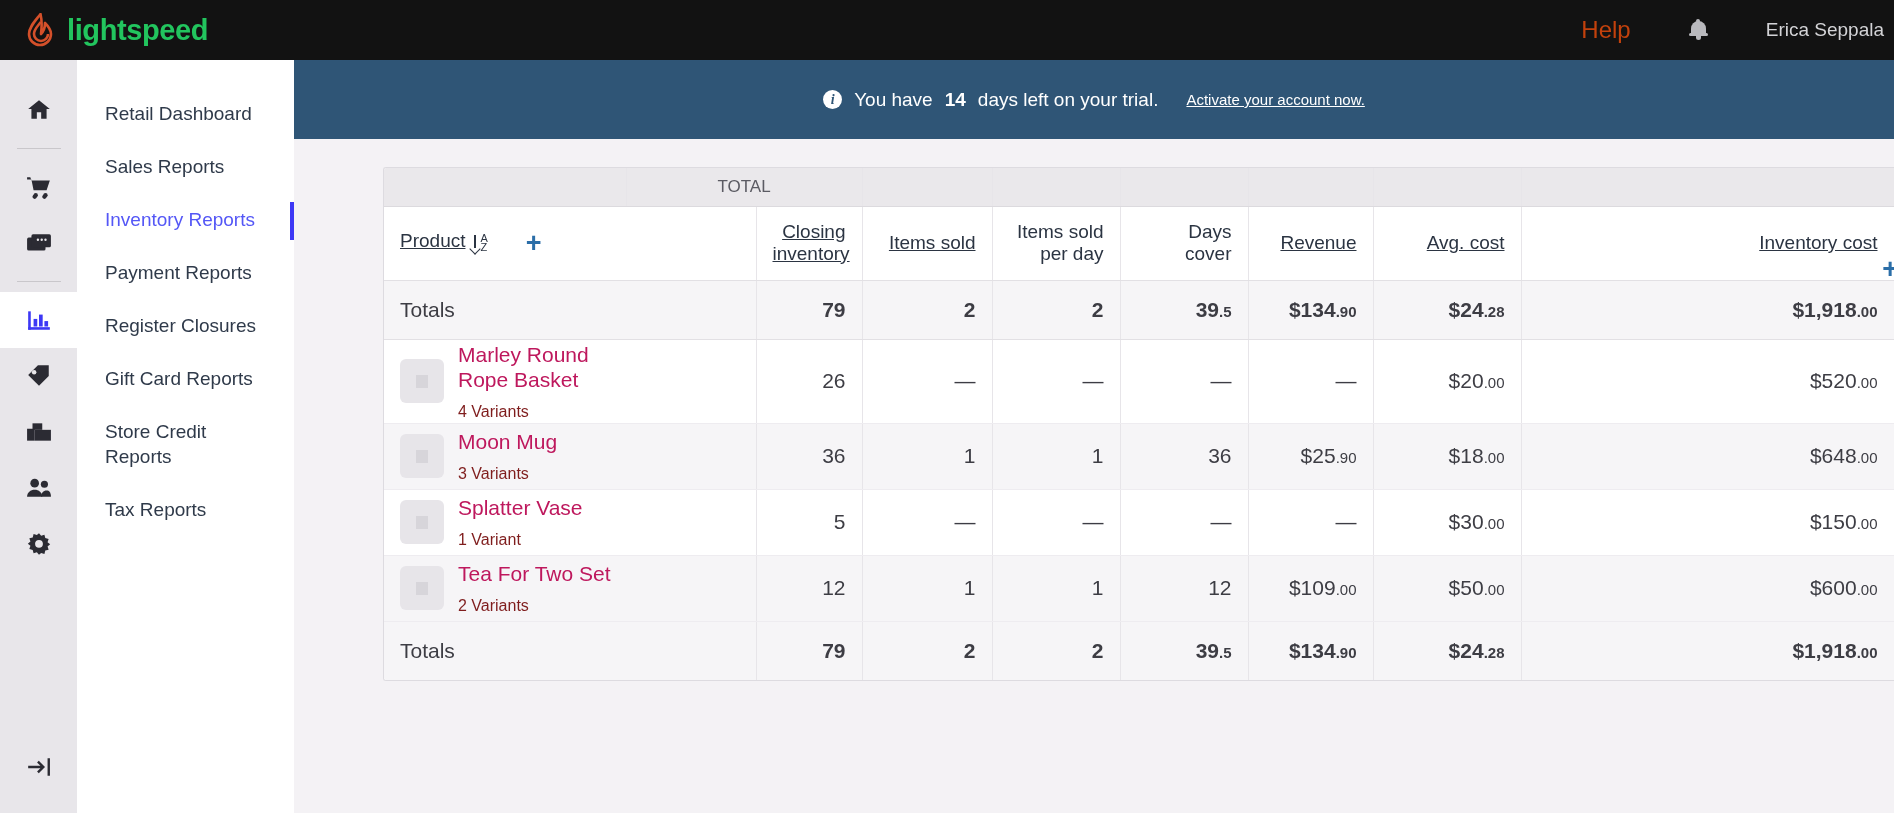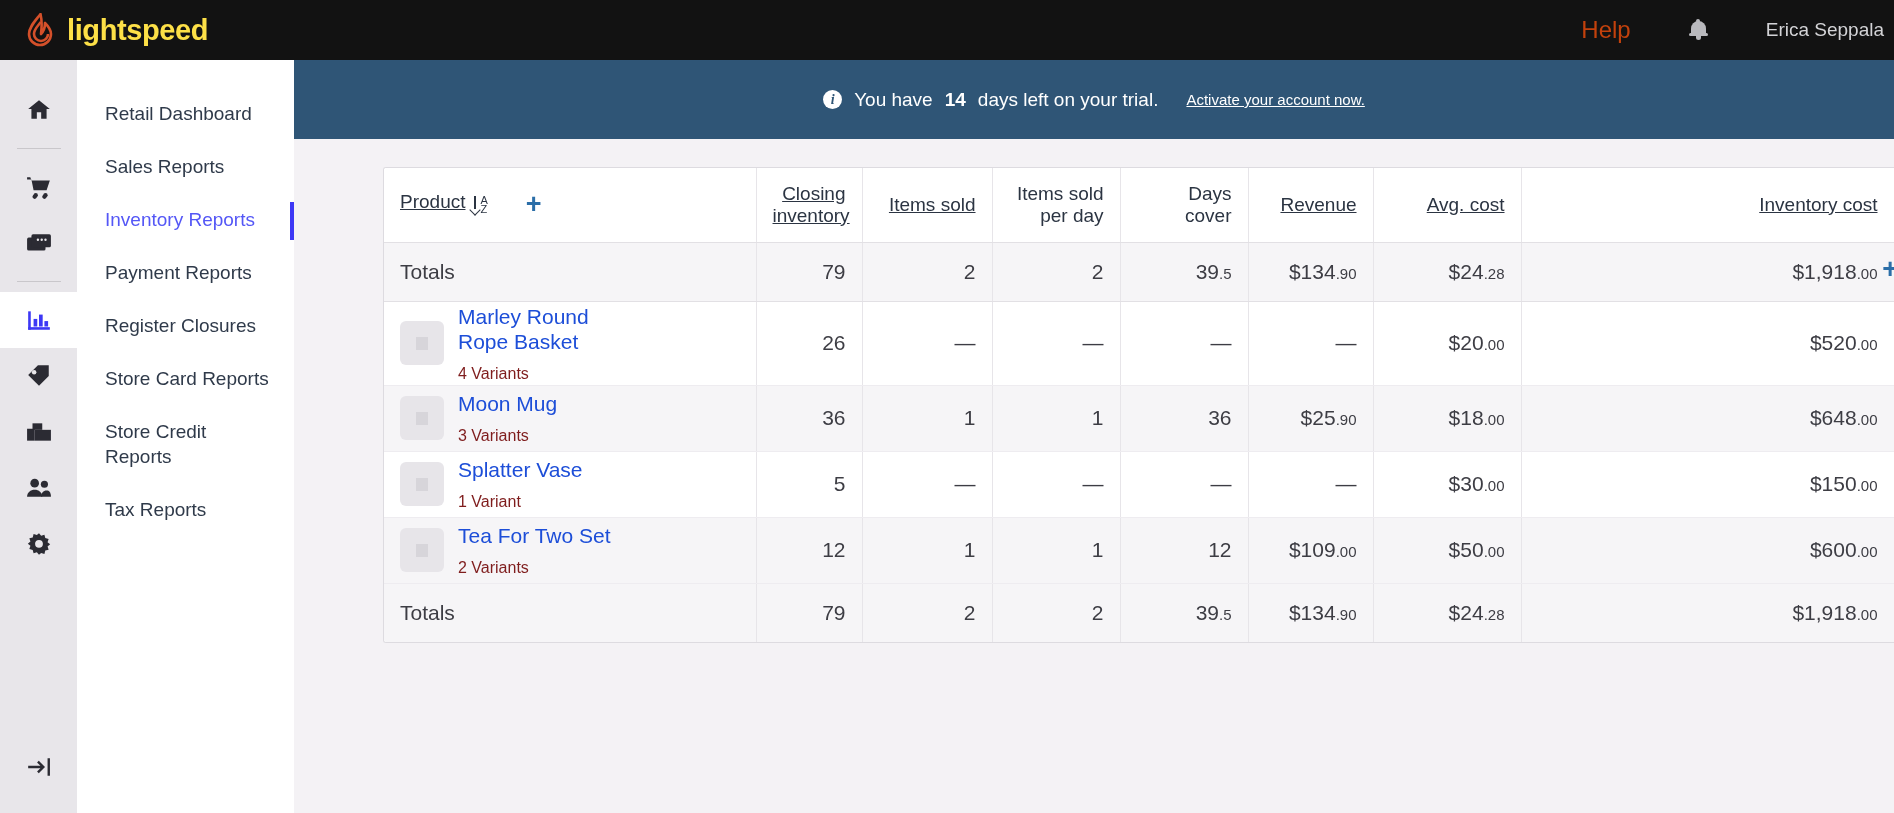--- a/index.html
+++ b/index.html
@@ -12,21 +12,21 @@
   }
   .app { position: relative; width: 1894px; height: 813px; }
 
   
   .topbar {
     position: absolute; top: 0; left: 0; width: 1894px; height: 60px;
     background: #121212; display: flex; align-items: center;
   }
   .brand { display: flex; align-items: center; margin-left: 26px; }
   .brand-mark { width: 30px; height: 34px; position: relative; margin-right: 11px; }
-  .brand-name { color: #fde047; font-size: 29px; font-weight: 700; letter-spacing: -0.4px; }
+  .brand-name { color: #22c55e; font-size: 29px; font-weight: 700; letter-spacing: -0.4px; }
   .topbar-right {
     margin-left: auto; display: flex; align-items: center; gap: 58px;
     padding-right: 10px;
   }
   .topbar-link { color: #c2410c; font-size: 24px; }
   .bell { width: 19px; height: 22px; position: relative; }
   .bell .bell-body {
     position: absolute; left: 2px; top: 2px; width: 15px; height: 14px;
     background: #b9b9bd; border-radius: 8px 8px 3px 3px;
   }
@@ -141,39 +141,39 @@
     position: absolute; right: -4px; top: 86px; color: #2b6ea8;
     font-size: 27px; font-weight: 700; cursor: pointer;
   }
 
   
   .tot-row td {
     background: #f6f5f7; height: 59px; font-size: 21px; color: #3d3d44;
     padding: 4px 16px; border-bottom: 1px solid #e2e0e4;
   }
   .tot-row.bottom td { border-bottom: none; border-top: 1px solid #e2e0e4; }
-  .tot-row td.num { text-align: right; }
+  .tot-row td.num { text-align: right; font-weight: bold; }
 
   
   .drow td {
     height: 66px; padding: 0 16px; font-size: 21px; color: #3d3d44;
     border-bottom: 1px solid #eeecf0; background: #fff;
   }
   .drow.alt td { background: #f6f5f7; }
   .drow td.num { text-align: right; }
   .drow.tall td { height: 84px; }
   .prod-cell { display: flex; align-items: center; gap: 14px; }
   .thumb {
     width: 44px; height: 44px; border-radius: 6px; background: #e7e5e9;
     flex: none; display: flex; align-items: center; justify-content: center;
   }
   .thumb i { display: block; width: 12px; height: 13px; background: #d7d5da; }
   .prod-text { display: flex; flex-direction: column; }
   .prod-link {
-    color: #1d4ed8; font-size: 21px; line-height: 25px; cursor: pointer; max-width: 180px;
+    color: #be185d; font-size: 21px; line-height: 25px; cursor: pointer; max-width: 180px;
   }
   .variants { color: #7f1d1d; font-size: 16px; margin-top: 11px; }
   .dash { color: #b9b7bd; }
   .dec { font-size: 15px; }
 </style>
 </head>
 <body>
 
 <div class="app">
 
@@ -268,21 +268,21 @@
       </div>
     </div>
   </div>
 
   <div class="subnav">
     <div class="subnav-item">Retail Dashboard</div>
     <div class="subnav-item">Sales Reports</div>
     <div class="subnav-item active">Inventory Reports</div>
     <div class="subnav-item">Payment Reports</div>
     <div class="subnav-item">Register Closures</div>
-    <div class="subnav-item">Store Card Reports</div>
+    <div class="subnav-item">Gift Card Reports</div>
     <div class="subnav-item" style="max-width:150px">Store Credit Reports</div>
     <div class="subnav-item">Tax Reports</div>
   </div>
 
   <div class="banner">
     <span class="banner-msg">
       <span class="info-dot">i</span>
       <span>You have</span>
       <b>14</b>
       <span>days left on your trial.</span>
@@ -300,20 +300,30 @@
             <col style="width:106px">
           <col style="width:130px">
             <col style="width:128px">
             <col style="width:128px">
           <col style="width:125px">
             <col style="width:148px">
             <col style="width:373px">
         </colgroup>
 
         <tbody>
+            <tr class="grp-row">
+          <td></td>
+          <td class="grp-label" colspan="2">TOTAL</td>
+          <td></td>
+          <td></td>
+          <td></td>
+          <td></td>
+          <td></td>
+          <td></td>
+        </tr>
 
         <tr class="hdr-row">
           <th class="prodcell" colspan="2">
             <span class="prod-head">
               <span class="u">Product</span>
               <span class="sort-az">
                 <span class="sort-arrow"></span>
                 <span class="sort-az-letters">
                       <span>A</span>
                       <span>Z</span>

